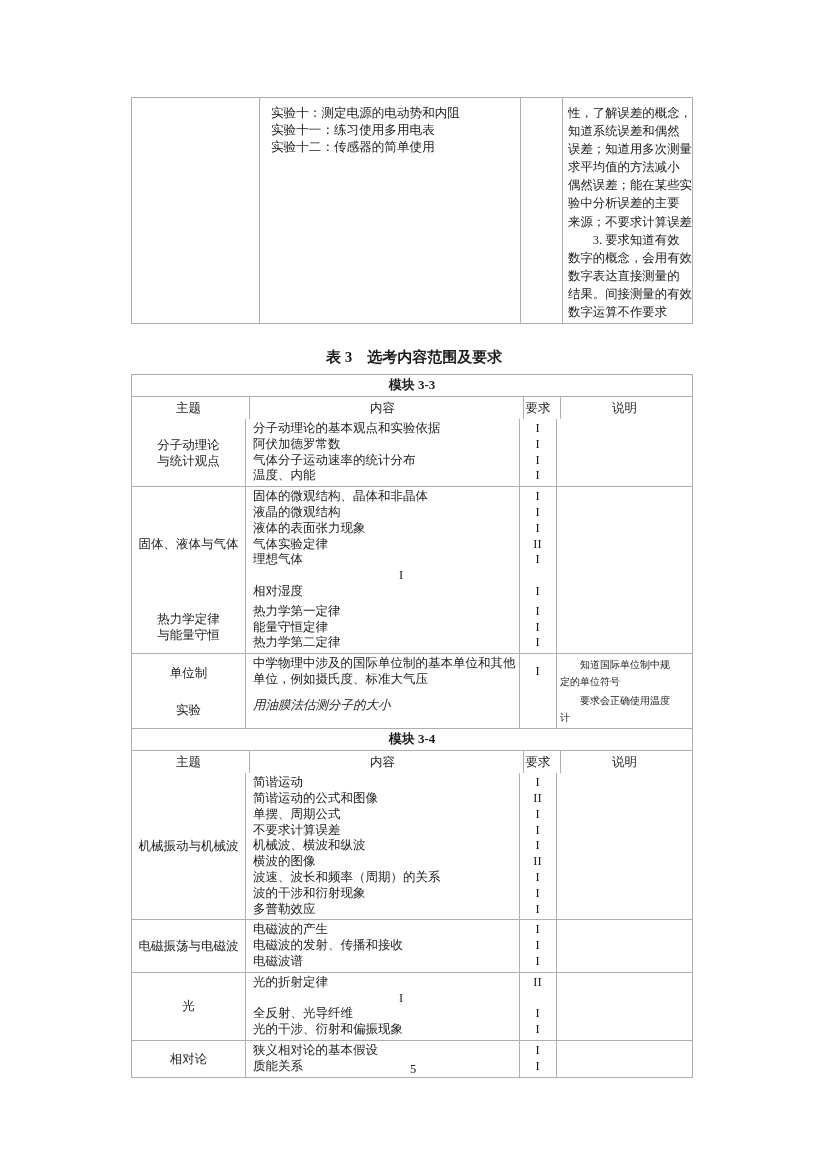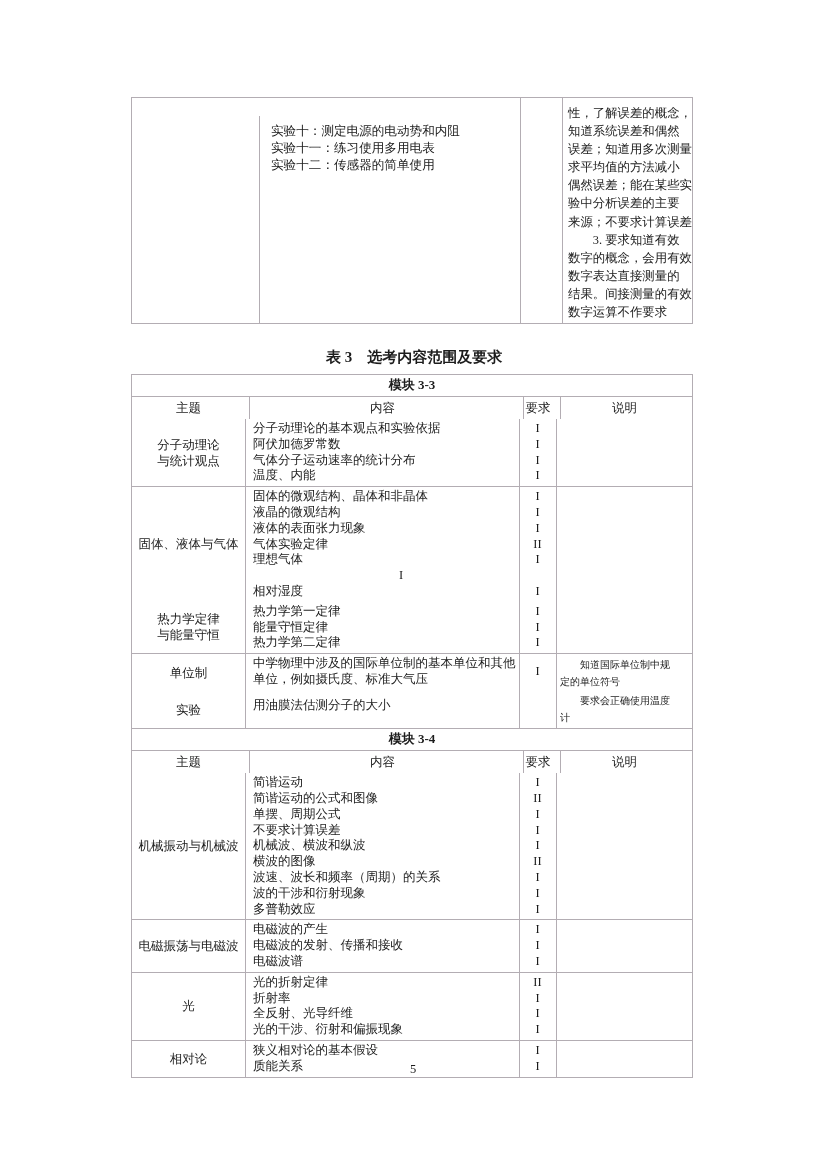--- a/index.html
+++ b/index.html
@@ -13,21 +13,21 @@
     overflow:hidden;
   }
   
   .carryover{
     position:absolute;left:131px;top:97px;width:562px;height:227px;
     box-sizing:border-box;border:1px solid var(--line);
     display:grid;grid-template-columns:127px 261px 42px 1fr;
   }
   .co-cell{box-sizing:border-box;}
   .co-cell + .co-cell{border-left:1px solid var(--line);}
-  .co-content{padding:7px 4px 0 11px;font-size:12.6px;line-height:16.8px;margin-top:18px;}
+  .co-content{padding:7px 4px 0 11px;font-size:12.6px;line-height:16.8px;}
   .co-note{padding:6px 0 0 5px;font-size:12.4px;line-height:18.1px;}
   .ifirst > div:first-child{text-indent:2em;}
   
   .t3-title{
     position:absolute;left:133px;top:348px;width:562px;
     text-align:center;font-weight:bold;font-size:15px;
   }
   #table3{
     position:absolute;left:131px;top:374px;width:562px;
     box-sizing:border-box;border:1px solid var(--line);
@@ -55,21 +55,21 @@
   }
   .gbody{border-left:1px solid var(--line);position:relative;padding:2px 0;}
   .gbody::after{
     content:"";position:absolute;left:273px;top:0;bottom:0;width:0;
     border-left:1px solid var(--line);
   }
   .row{display:flex;align-items:center;}
   .row .c{width:273px;box-sizing:border-box;padding-left:7px;line-height:15.8px;}
   .row .r{flex:1;text-align:center;line-height:15.8px;}
   .gnote{border-left:1px solid var(--line);padding:2px 0 2px 3px;font-size:10px;line-height:17px;}
-  .group.pad .gbody{padding:6px 0 9px;}
+  .group.pad .gbody{padding:6px 0 9px;font-style:italic;}
   .group.pad .gnote{padding-top:0;}
   
   .page-number{
     position:absolute;left:0;top:1062px;width:826px;
     text-align:center;font-size:12.5px;
   }
 </style>
 </head>
 <body>
 
@@ -318,21 +318,20 @@
           <div class="tblock">
             <div>光</div>
           </div>
         </div>
         <div class="gbody">
           <div class="row">
             <div class="c">光的折射定律</div>
             <div class="r">II</div>
           </div>
           <div class="row">
-            <div class="c">折射率</div>
             <div class="r">I</div>
           </div>
           <div class="row">
             <div class="c">全反射、光导纤维</div>
             <div class="r">I</div>
           </div>
           <div class="row">
             <div class="c">光的干涉、衍射和偏振现象</div>
             <div class="r">I</div>
           </div>

